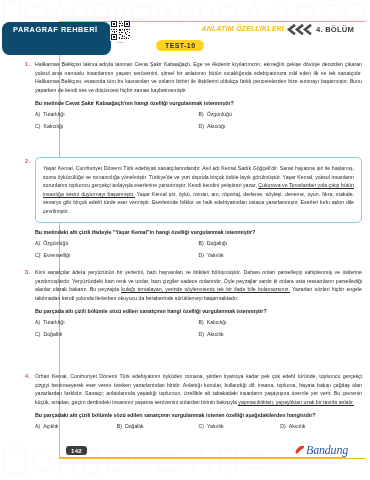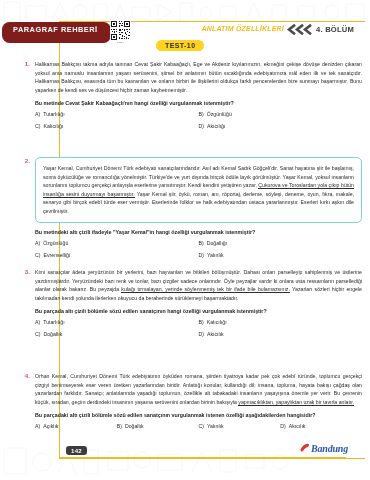--- a/index.html
+++ b/index.html
@@ -60,23 +60,23 @@
 
   
   .header {
     position: absolute;
     left: 0; top: 22px;
     width: 370px; height: 22px;
   }
   .brand-tab {
     position: absolute;
     left: 2px; top: 0;
-    height: 21px;
+    height: 33px;
     padding: 0 13px 0 11px;
-    background: #7f1d1d;
+    background: #0c4a6e;
     color: #ffffff;
     font-size: 7.4px;
     font-weight: bold;
     letter-spacing: 0.5px;
     line-height: 15px;
     border-radius: 7.5px;
     white-space: nowrap;
   }
   .qr-code {
     position: absolute;
@@ -212,22 +212,22 @@
     right: 22px;
     top: 443px;
     display: flex;
     align-items: center;
     gap: 1px;
   }
   .footer-logo .mark { color: #e2372f; font-size: 9px; line-height: 9px; }
   .footer-logo .word {
     font-family: "Liberation Serif", serif;
     font-style: italic;
-    font-weight: bold;
-    font-size: 10px;
+    font-weight: normal;
+    font-size: 12px;
     color: #2b57a6;
     letter-spacing: -.2px;
   }
 </style>
 </head>
 <body>
 
 <div class="doodle-band doodle-top">
   <svg width="370" height="26" viewBox="0 0 370 26" fill="none" stroke="#b9b9b9" stroke-width="0.7">
     <rect x="4" y="2" width="16" height="20" rx="2"></rect>

